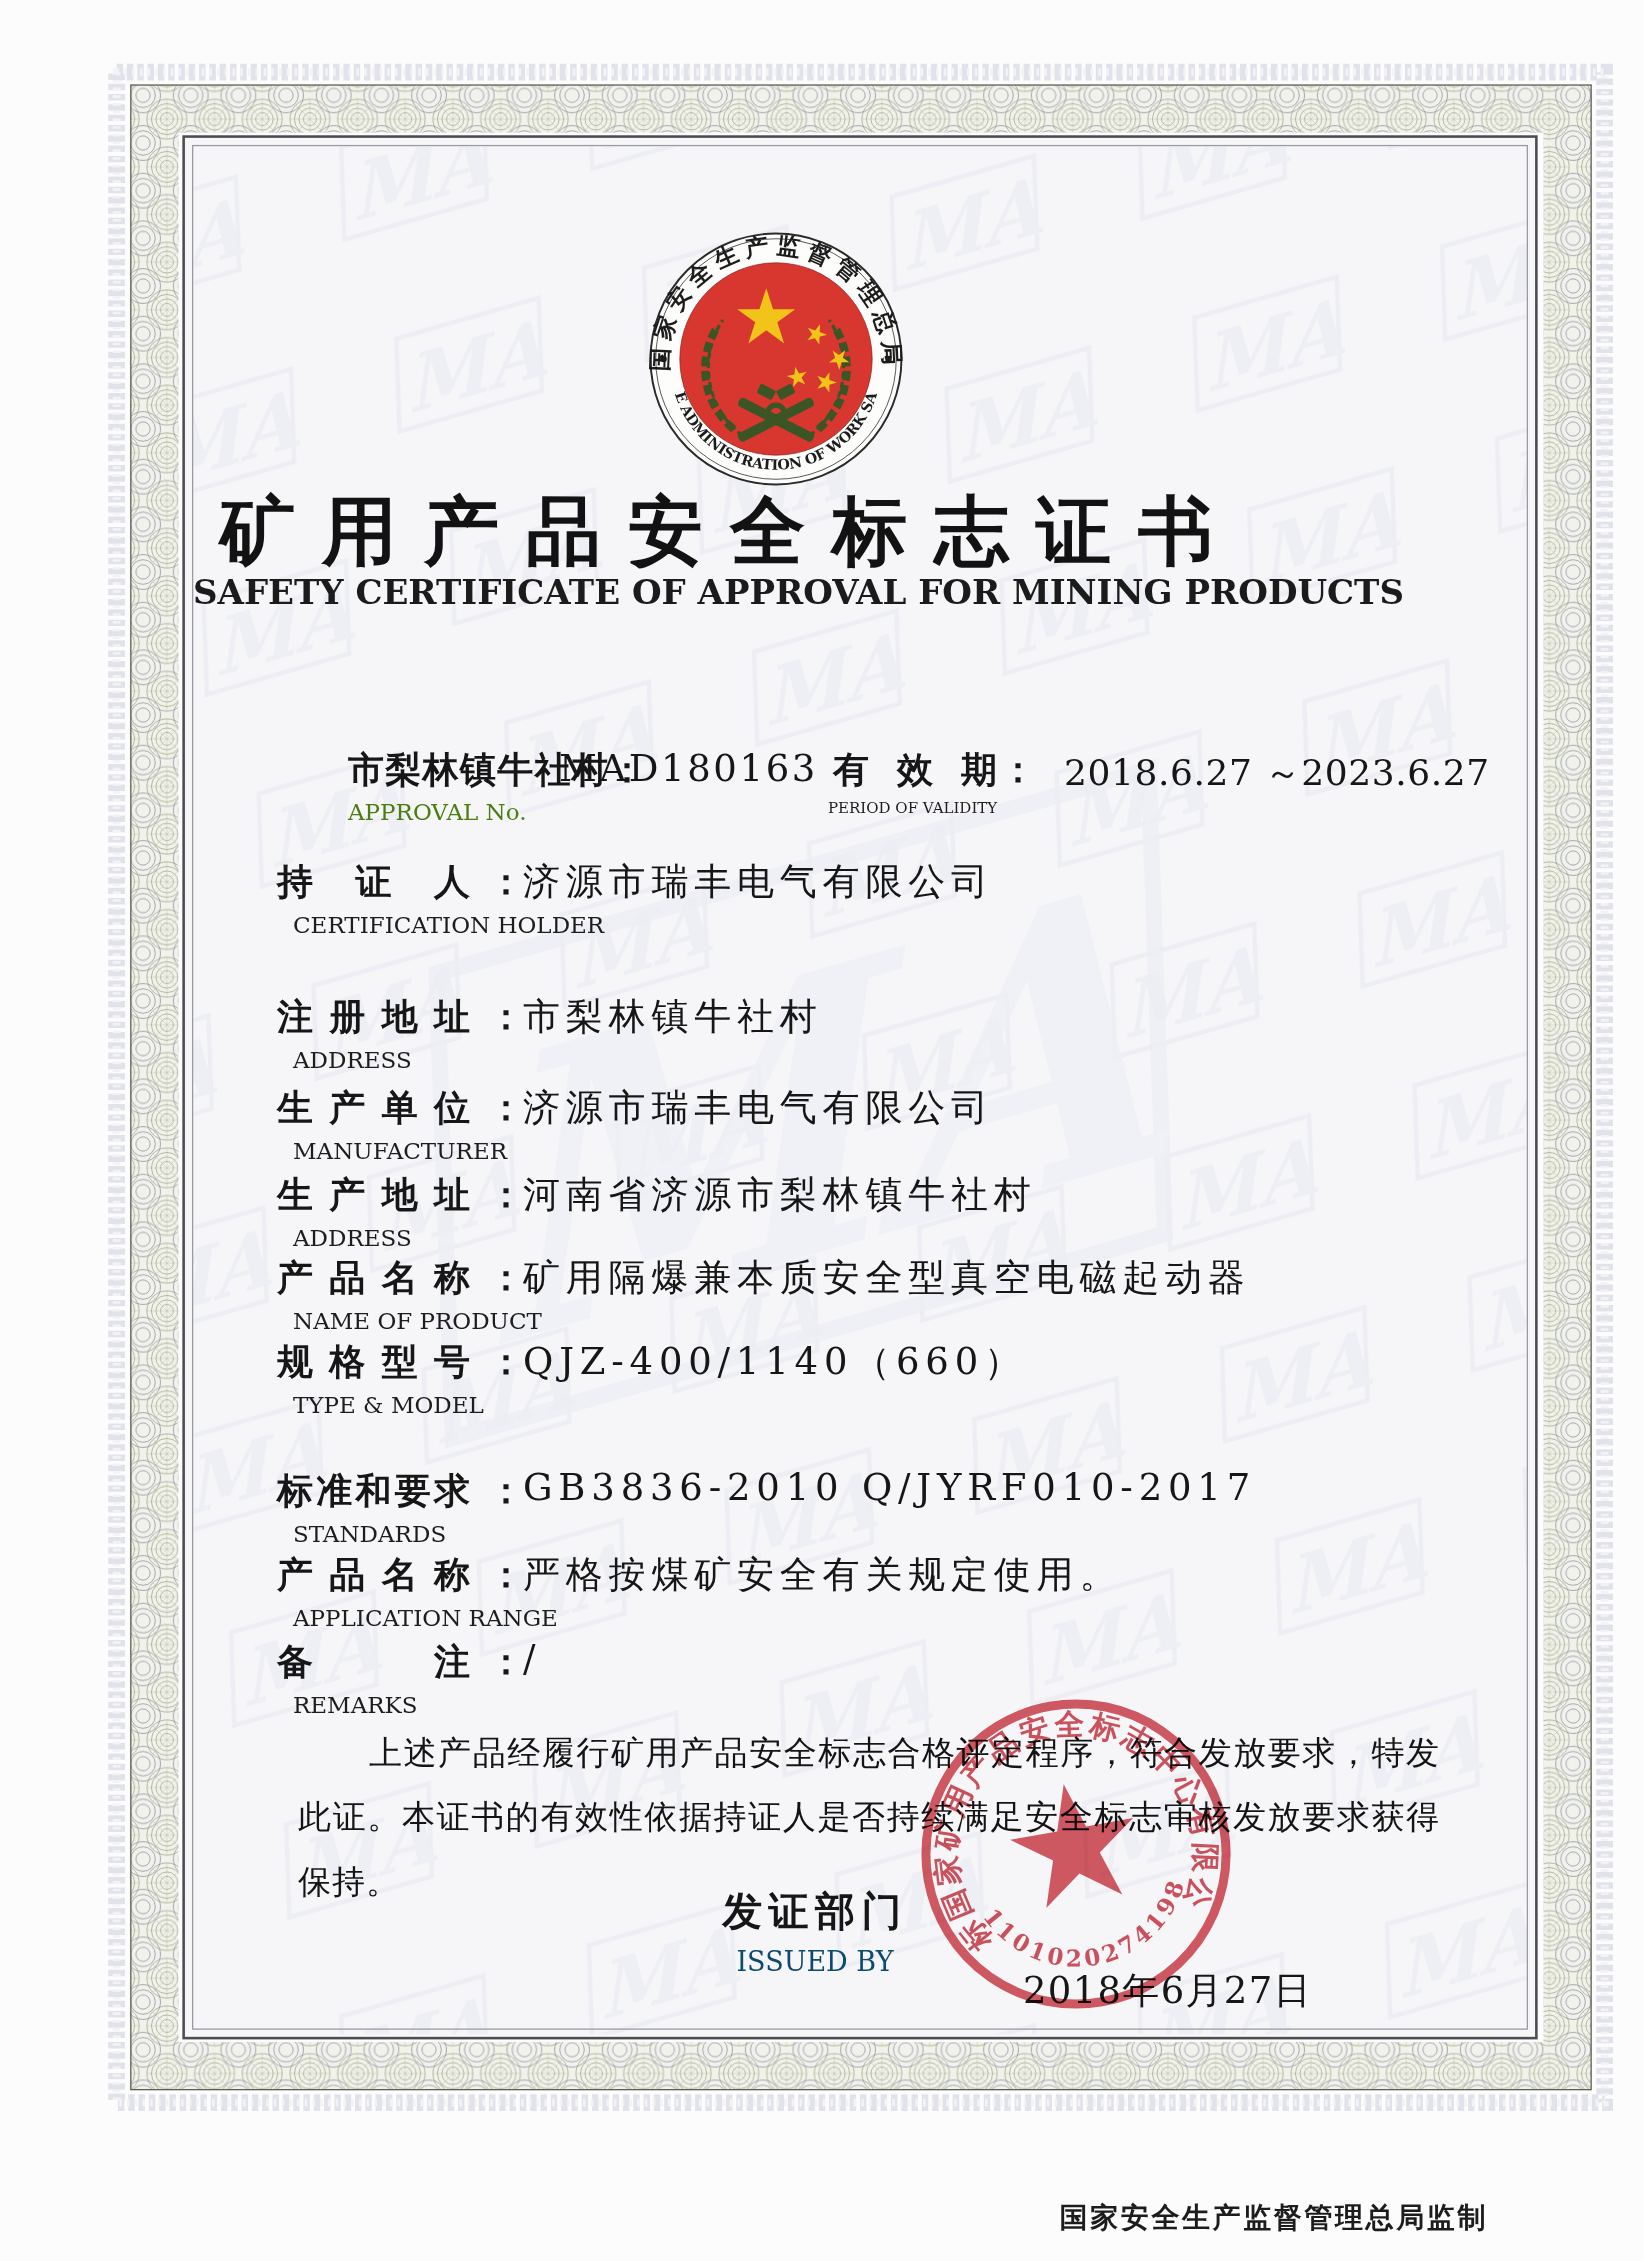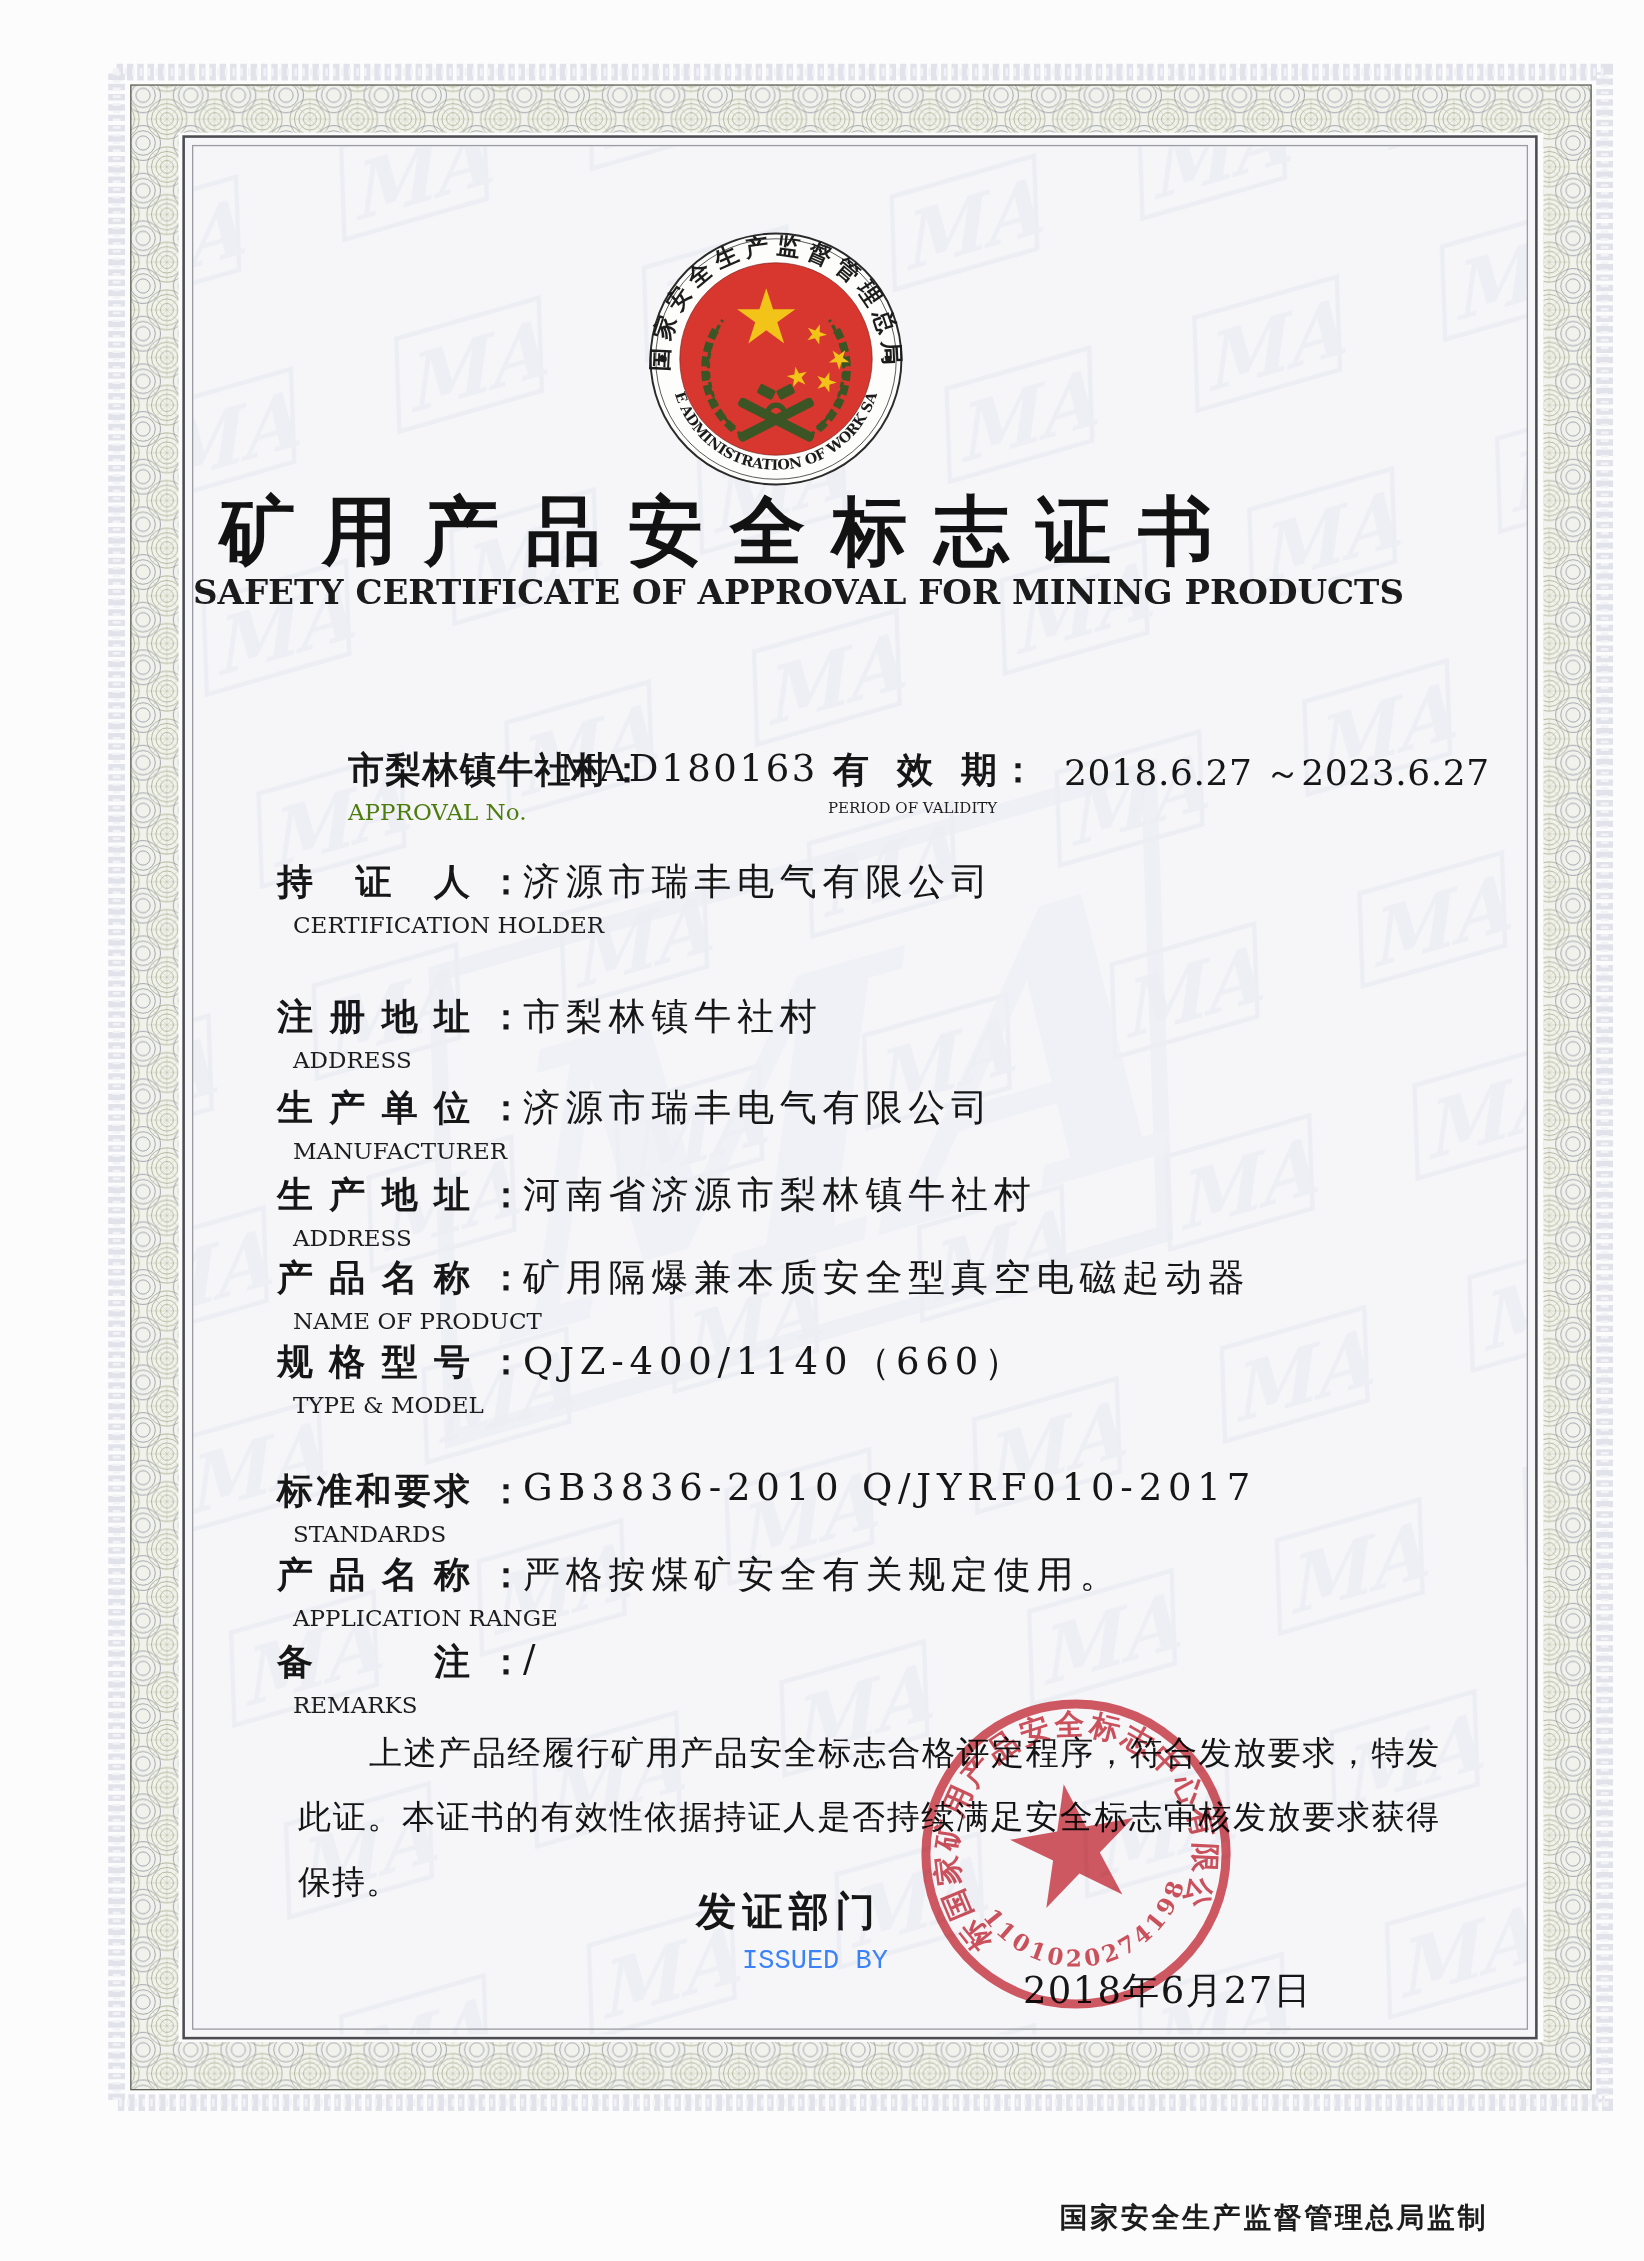--- a/index.html
+++ b/index.html
@@ -42,23 +42,23 @@
   .r0{top:858px}.r1{top:993px}.r2{top:1084px}.r3{top:1171px}.r4{top:1254px}
   .r5{top:1338px}.r6{top:1467px}.r7{top:1551px}.r8{top:1638px}
 
   
   .declaration{
     left:298px;top:1721px;width:1142px;font-size:33px;line-height:1.95;
     letter-spacing:1px;text-indent:2.15em;text-align:justify;color:#141414;
   }
 
   
-  .issued-zh{left:696px;top:1884px;width:238px;
+  .issued-zh{left:696px;top:1884px;width:238px;text-align:center;
              font-size:40px;font-weight:bold;letter-spacing:6.4px;}
-  .issued-en{left:696px;top:1946px;width:238px;text-align:center;font-size:27px;color:#3b82f6;font-family:Liberation Mono, monospace;}
+  .issued-en{left:696px;top:1946px;width:238px;text-align:center;font-size:27px;color:#0c4a6e;}
   .issue-date{left:1023px;top:1966px;font-size:37px;letter-spacing:1.3px;}
 
   .footer{
     left:928px;top:2199px;width:560px;text-align:right;
     font-size:28px;font-weight:bold;letter-spacing:2.6px;color:#1c1c1c;
   }
 
   .stamp-svg{left:915px;top:1693px;mix-blend-mode:multiply;}
 </style>
 </head>

